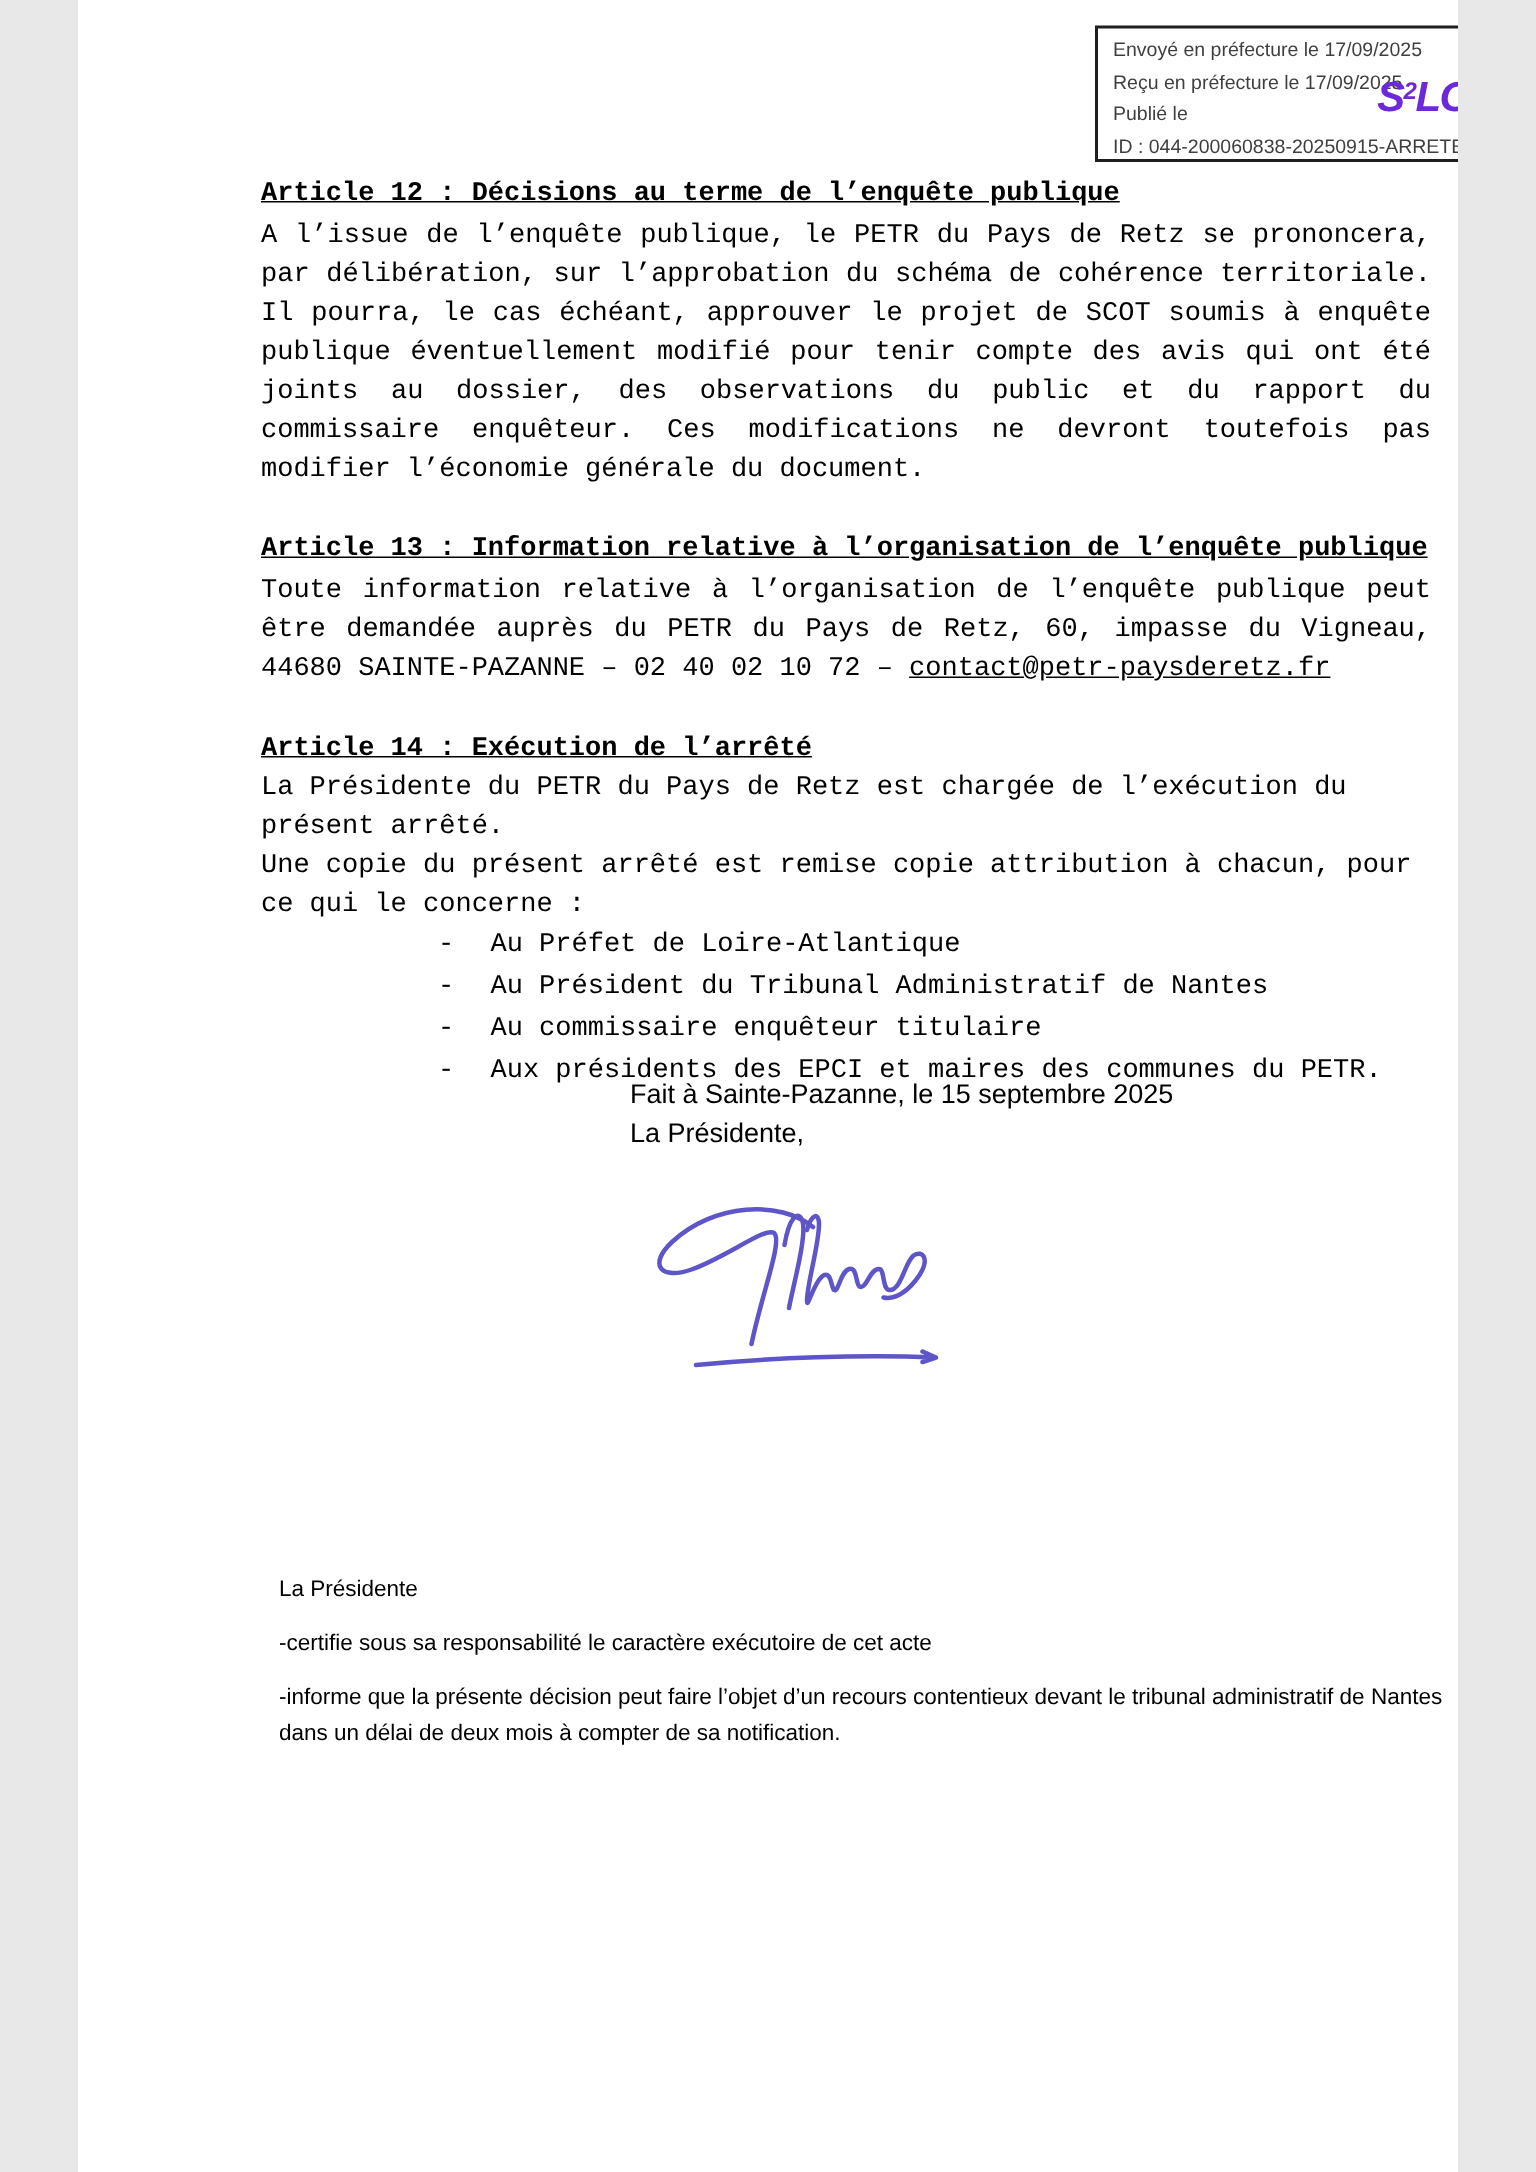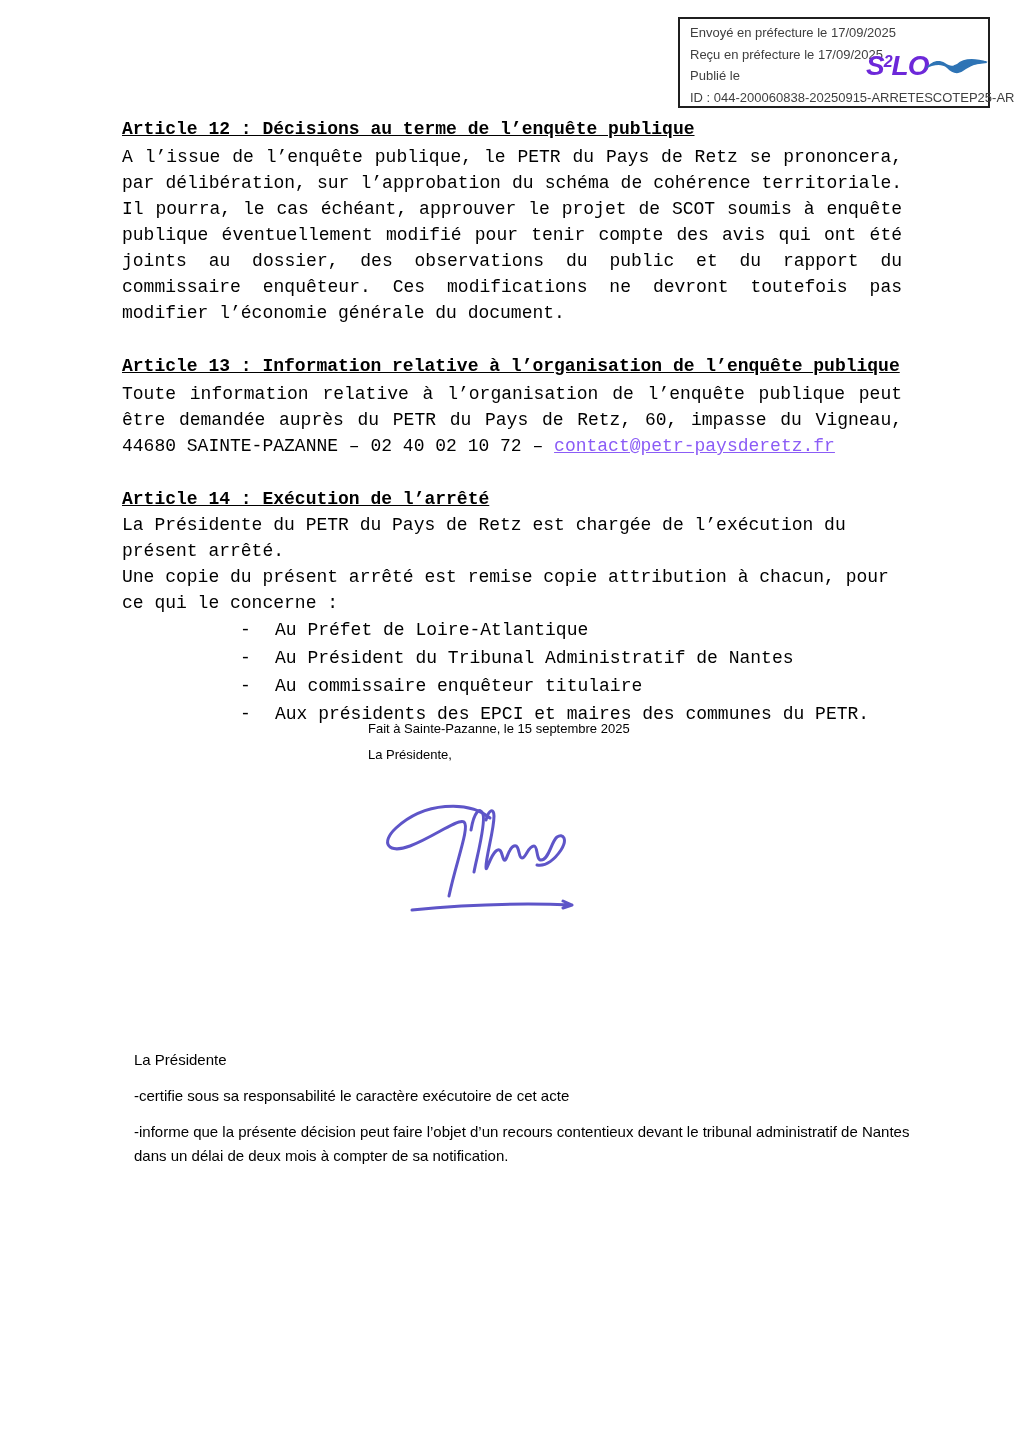--- a/index.html
+++ b/index.html
@@ -1,18 +1,18 @@
 <!DOCTYPE html>
 <html lang="fr"><head>
 <meta charset="utf-8">
 <style>
   html,body{margin:0;padding:0;background:#e8e8e8;}
   .page{
     position:relative;
-    width:1024px;height:1448px;
+    width:920px;height:1448px;
     margin:0 auto;
     background:#ffffff;
     font-family:"Liberation Sans", sans-serif;
     color:#000;
     overflow:hidden;
   }
 
   
   .stamp{
     position:absolute;left:678px;top:17px;
@@ -44,30 +44,30 @@
     font-size:18px;line-height:26px;font-family:Liberation Mono, monospace;
   }
   .article-title{
     font-weight:bold;
     text-decoration:underline;
     margin:0;
     font-size:18px;line-height:26px;
   }
   .article-body{margin:2px 0 0 0;text-align:justify;}
   .article + .article{margin-top:27px;}
-  .doc-link{text-decoration:underline;color:#8b5cf6;}
+  .doc-link{text-decoration:underline;color:#000000;}
   .plain-par{margin:0;}
   .dash-list{margin-top:0;}
   .dash-row{display:flex;padding-left:118px;line-height:28px;}
   .dash-row .dash{width:35px;flex:0 0 35px;}
 
   
   .sign-block{
     position:absolute;left:368px;top:716px;
-    font-size:13px;line-height:26px;
+    font-size:18px;line-height:26px;
   }
   .signature-svg{
     position:absolute;left:372px;top:796px;
   }
 
   
   .certif{
     position:absolute;left:122px;top:1036px;width:802px;
     font-size:15px;line-height:24px;
   }

